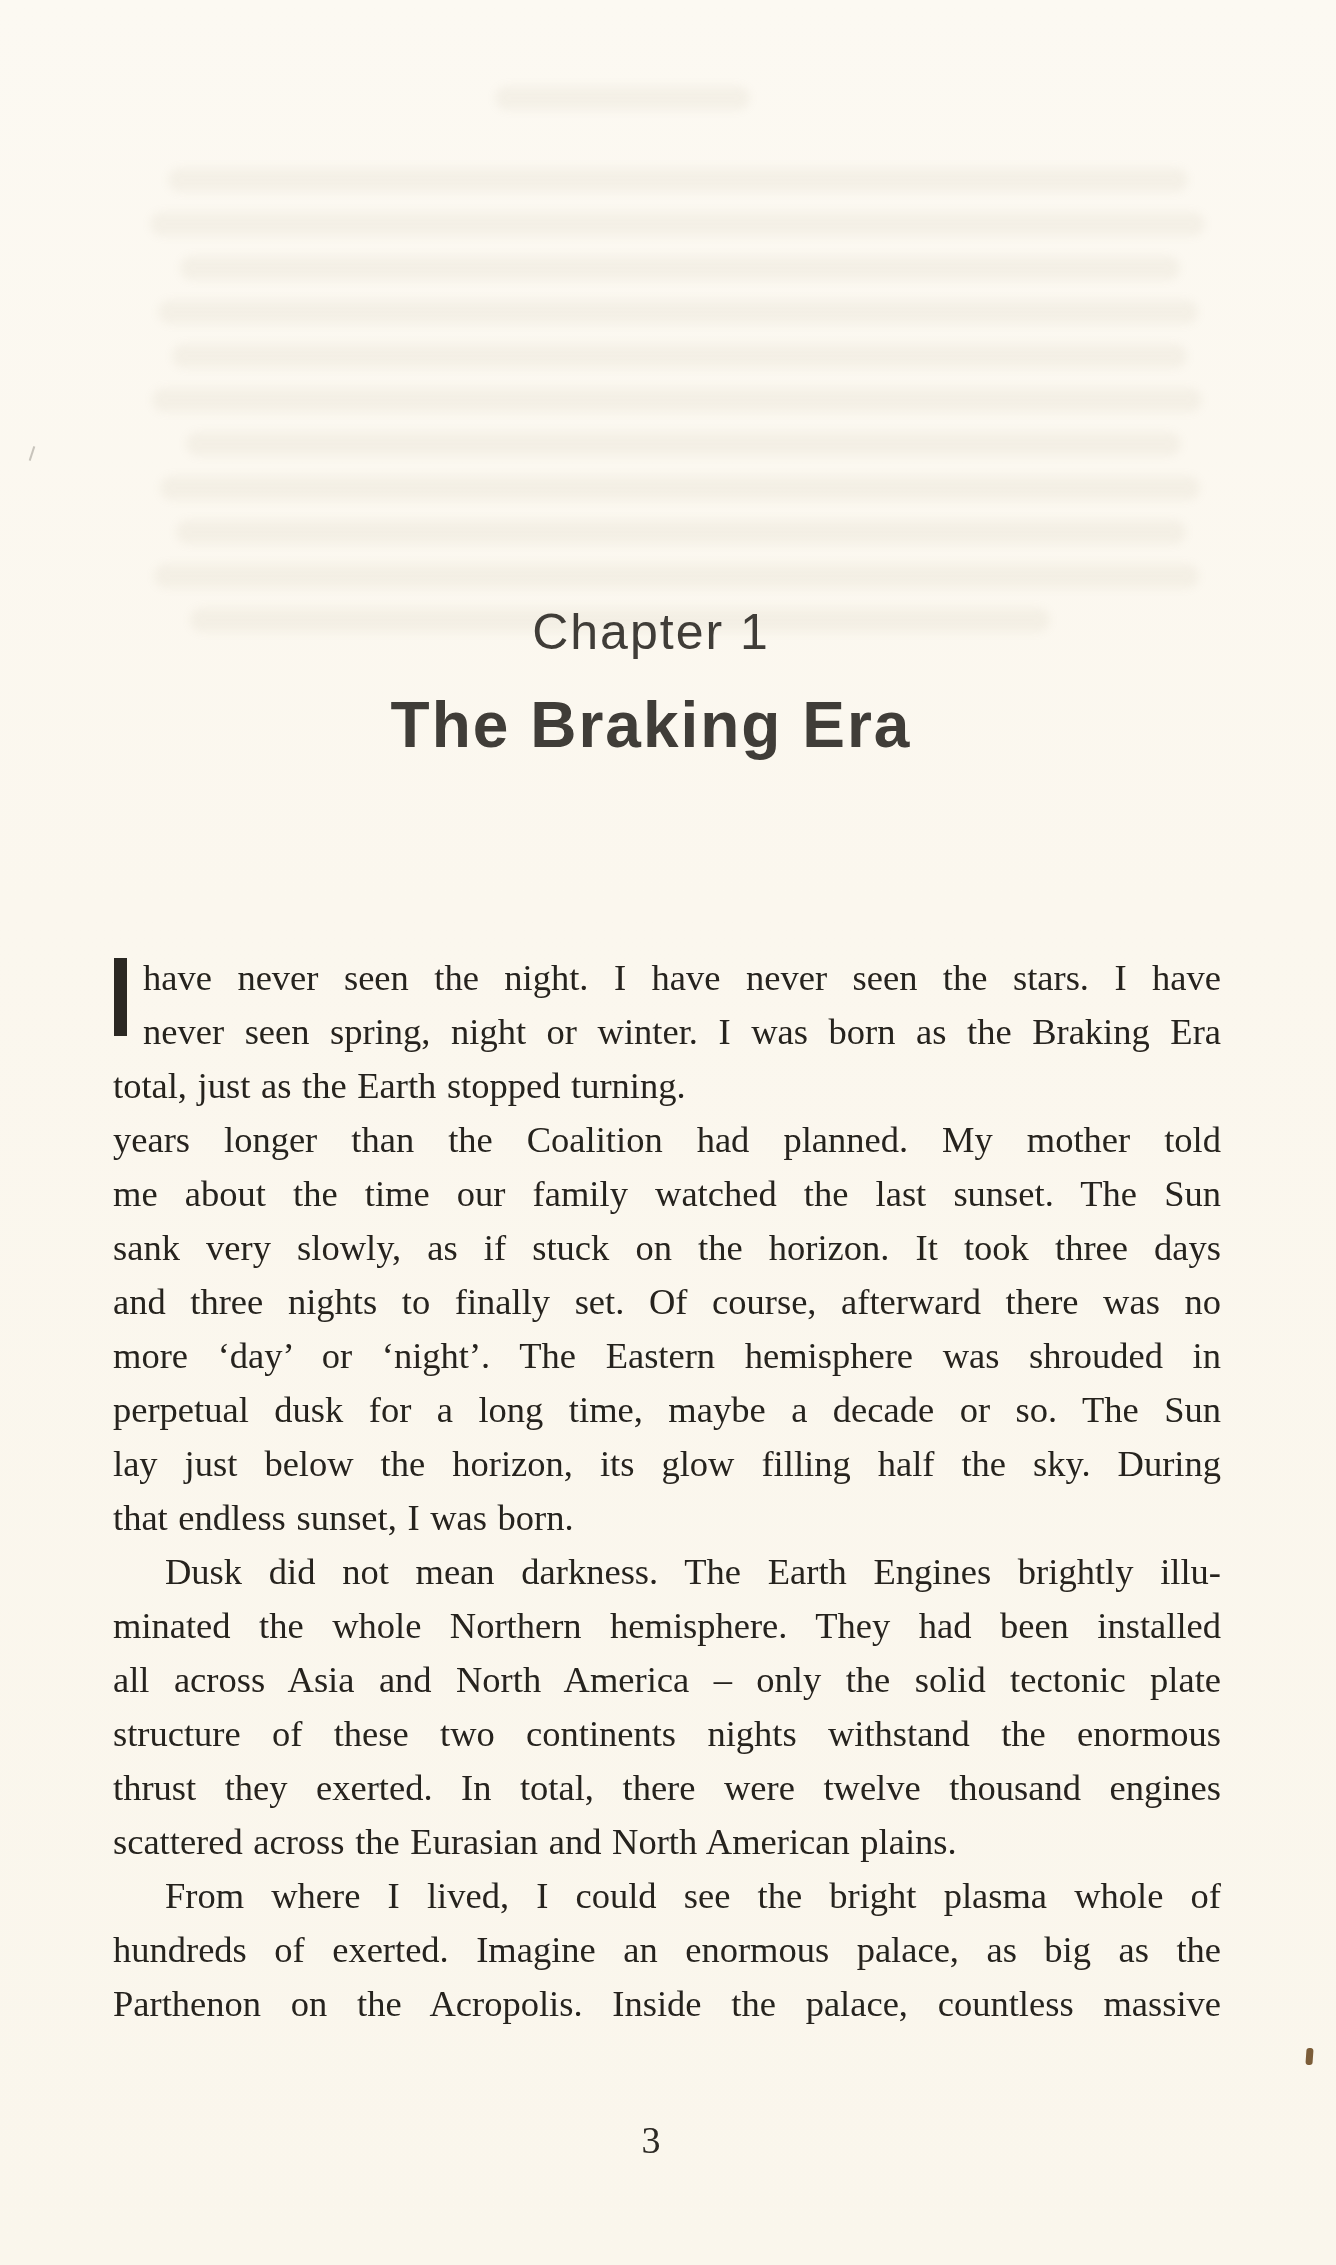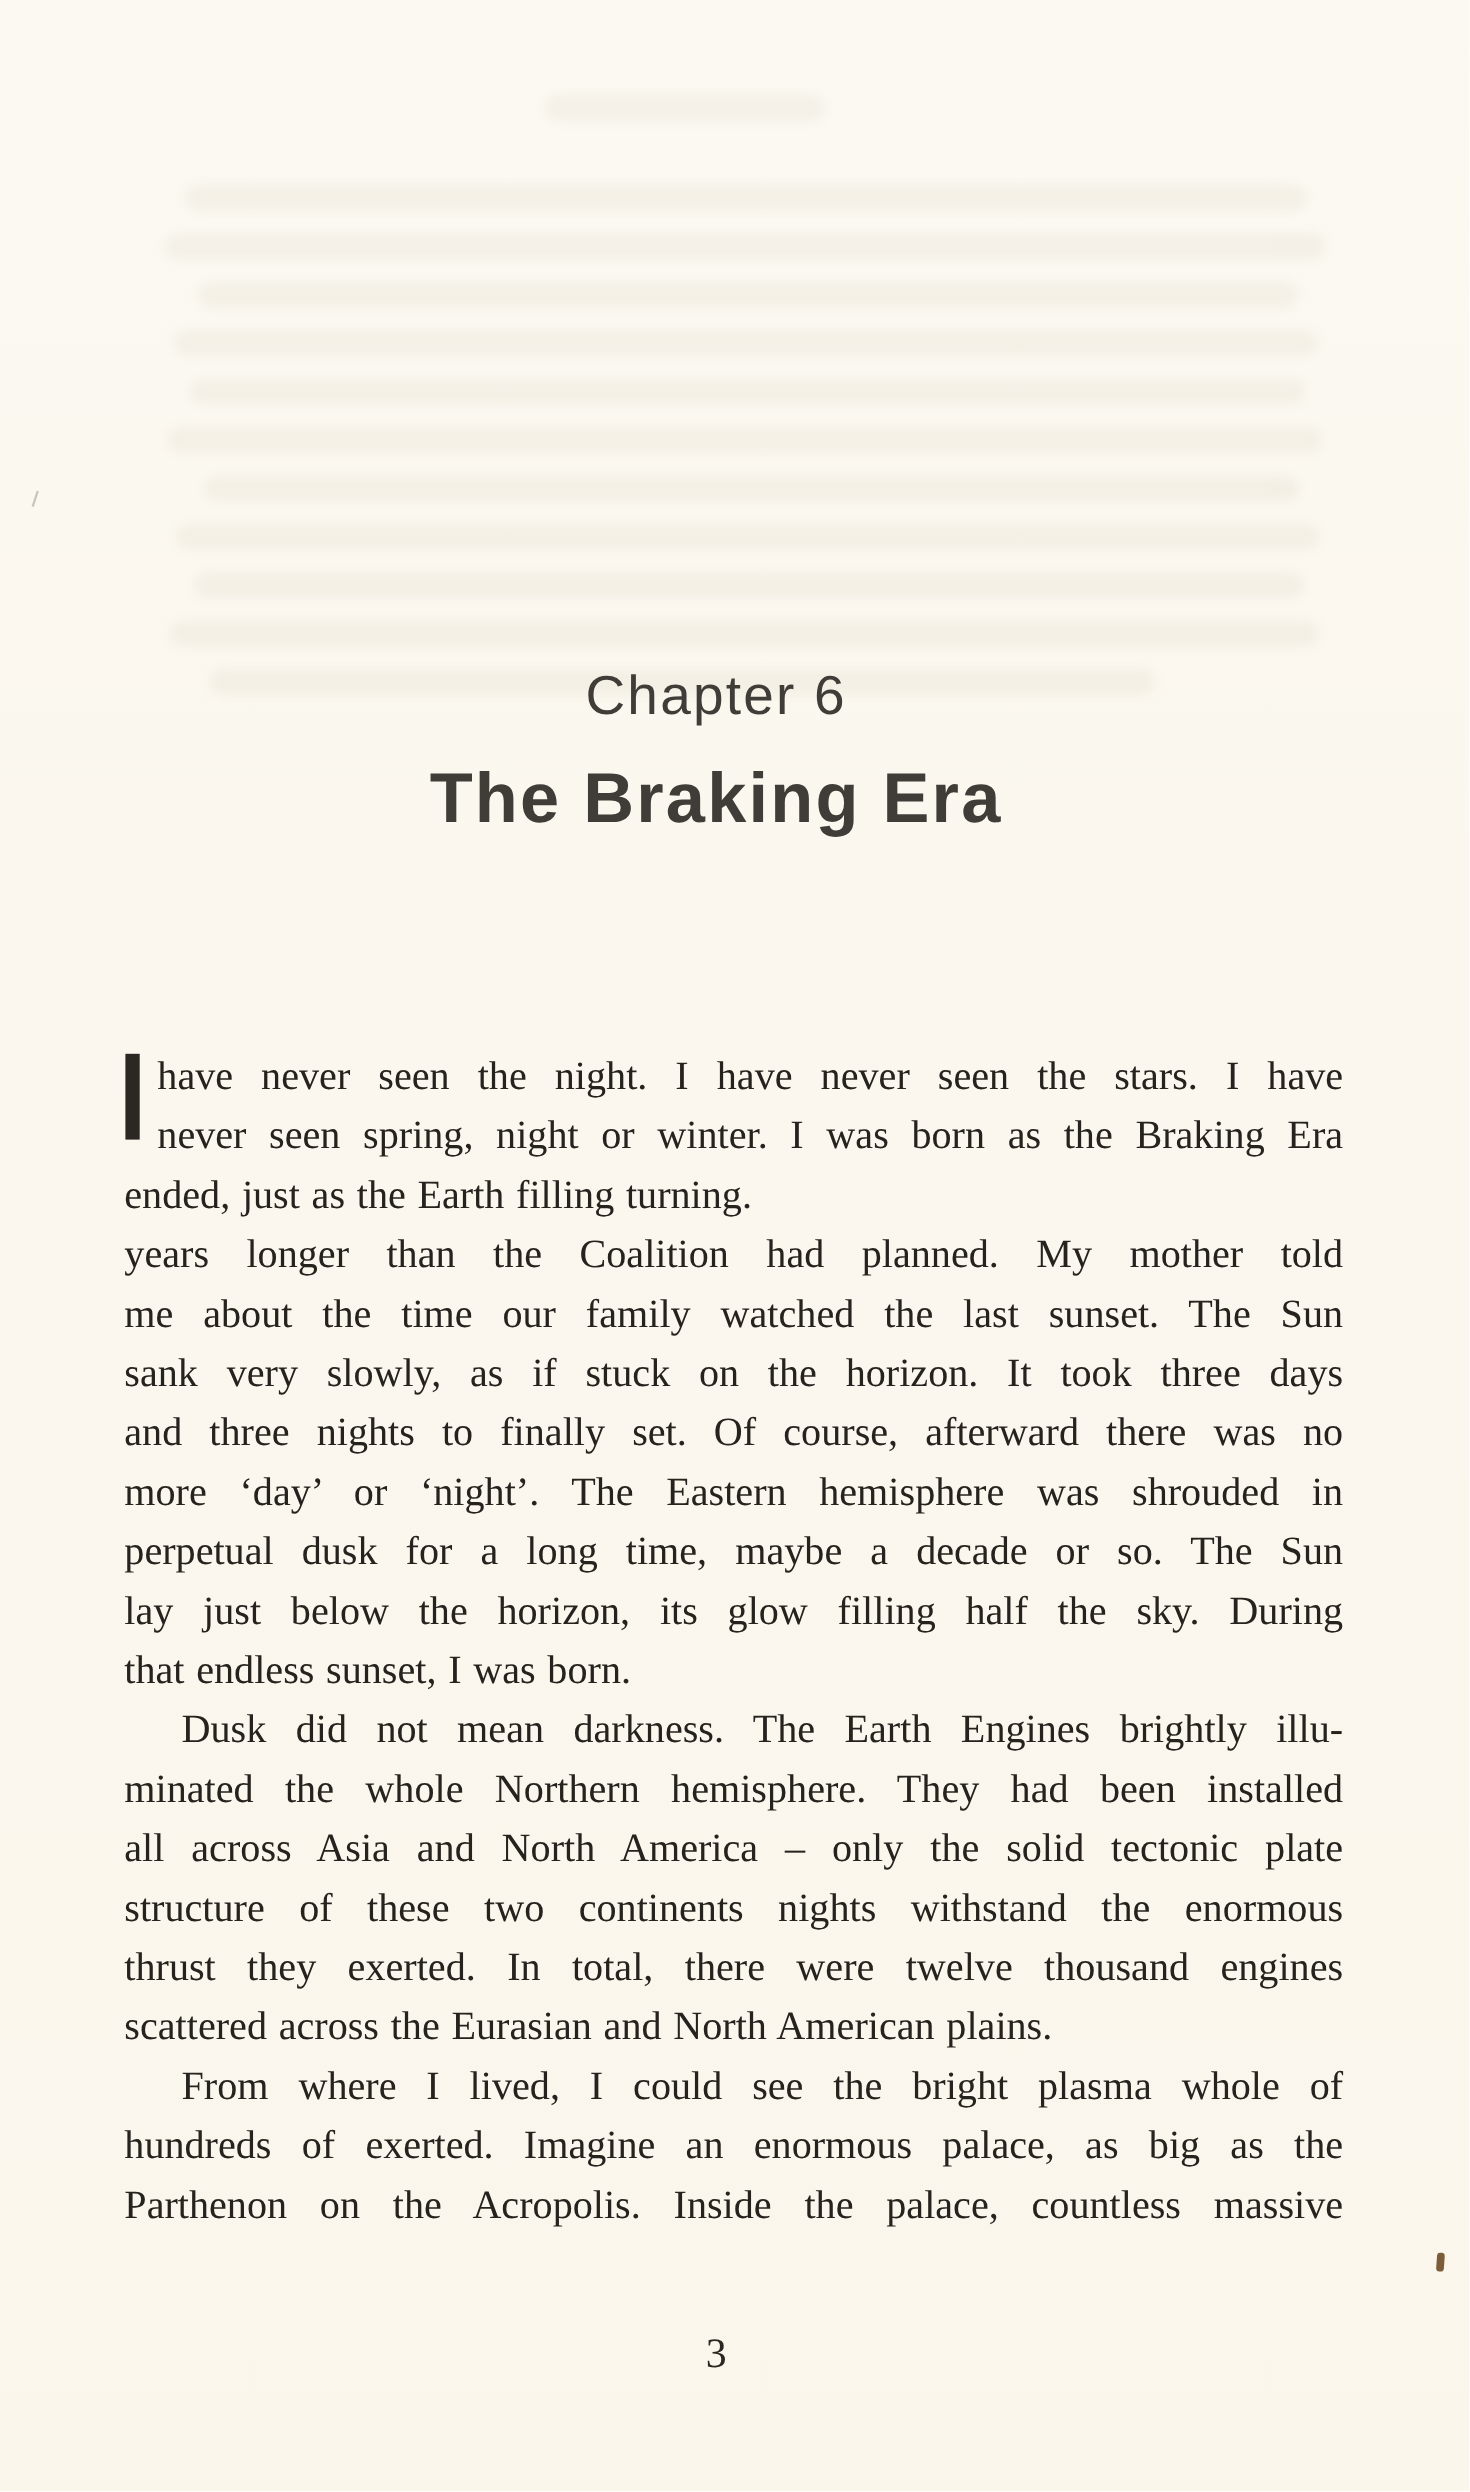--- a/index.html
+++ b/index.html
@@ -66,32 +66,32 @@
     <div class="gbar g5"></div>
     <div class="gbar g6"></div>
     <div class="gbar g7"></div>
     <div class="gbar g8"></div>
     <div class="gbar g9"></div>
     <div class="gbar g10"></div>
     <div class="gbar g11"></div>
   </div>
 
   <div class="heading-block">
-    <div class="chapter-label">Chapter 6</div>
+    <div class="chapter-label">Chapter 1</div>
     <div class="chapter-title">The Braking Era</div>
   </div>
 
   <div class="body-text">
     <span class="dropcap">
         <span class="visually-hidden">I</span>
       </span>
 
     <div class="line">have never seen the night. I have never seen the stars. I have</div>
     <div class="line">never seen spring, night or winter. I was born as the Braking Era</div>
-    <div class="line plast">ended, just as the Earth filling turning.</div>
+    <div class="line plast">total, just as the Earth stopped turning.</div>
 
     <div class="line">years longer than the Coalition had planned. My mother told</div>
     <div class="line">me about the time our family watched the last sunset. The Sun</div>
     <div class="line">sank very slowly, as if stuck on the horizon. It took three days</div>
     <div class="line">and three nights to finally set. Of course, afterward there was no</div>
     <div class="line">more ‘day’ or ‘night’. The Eastern hemisphere was shrouded in</div>
     <div class="line">perpetual dusk for a long time, maybe a decade or so. The Sun</div>
     <div class="line">lay just below the horizon, its glow filling half the sky. During</div>
     <div class="line plast">that endless sunset, I was born.</div>
 

